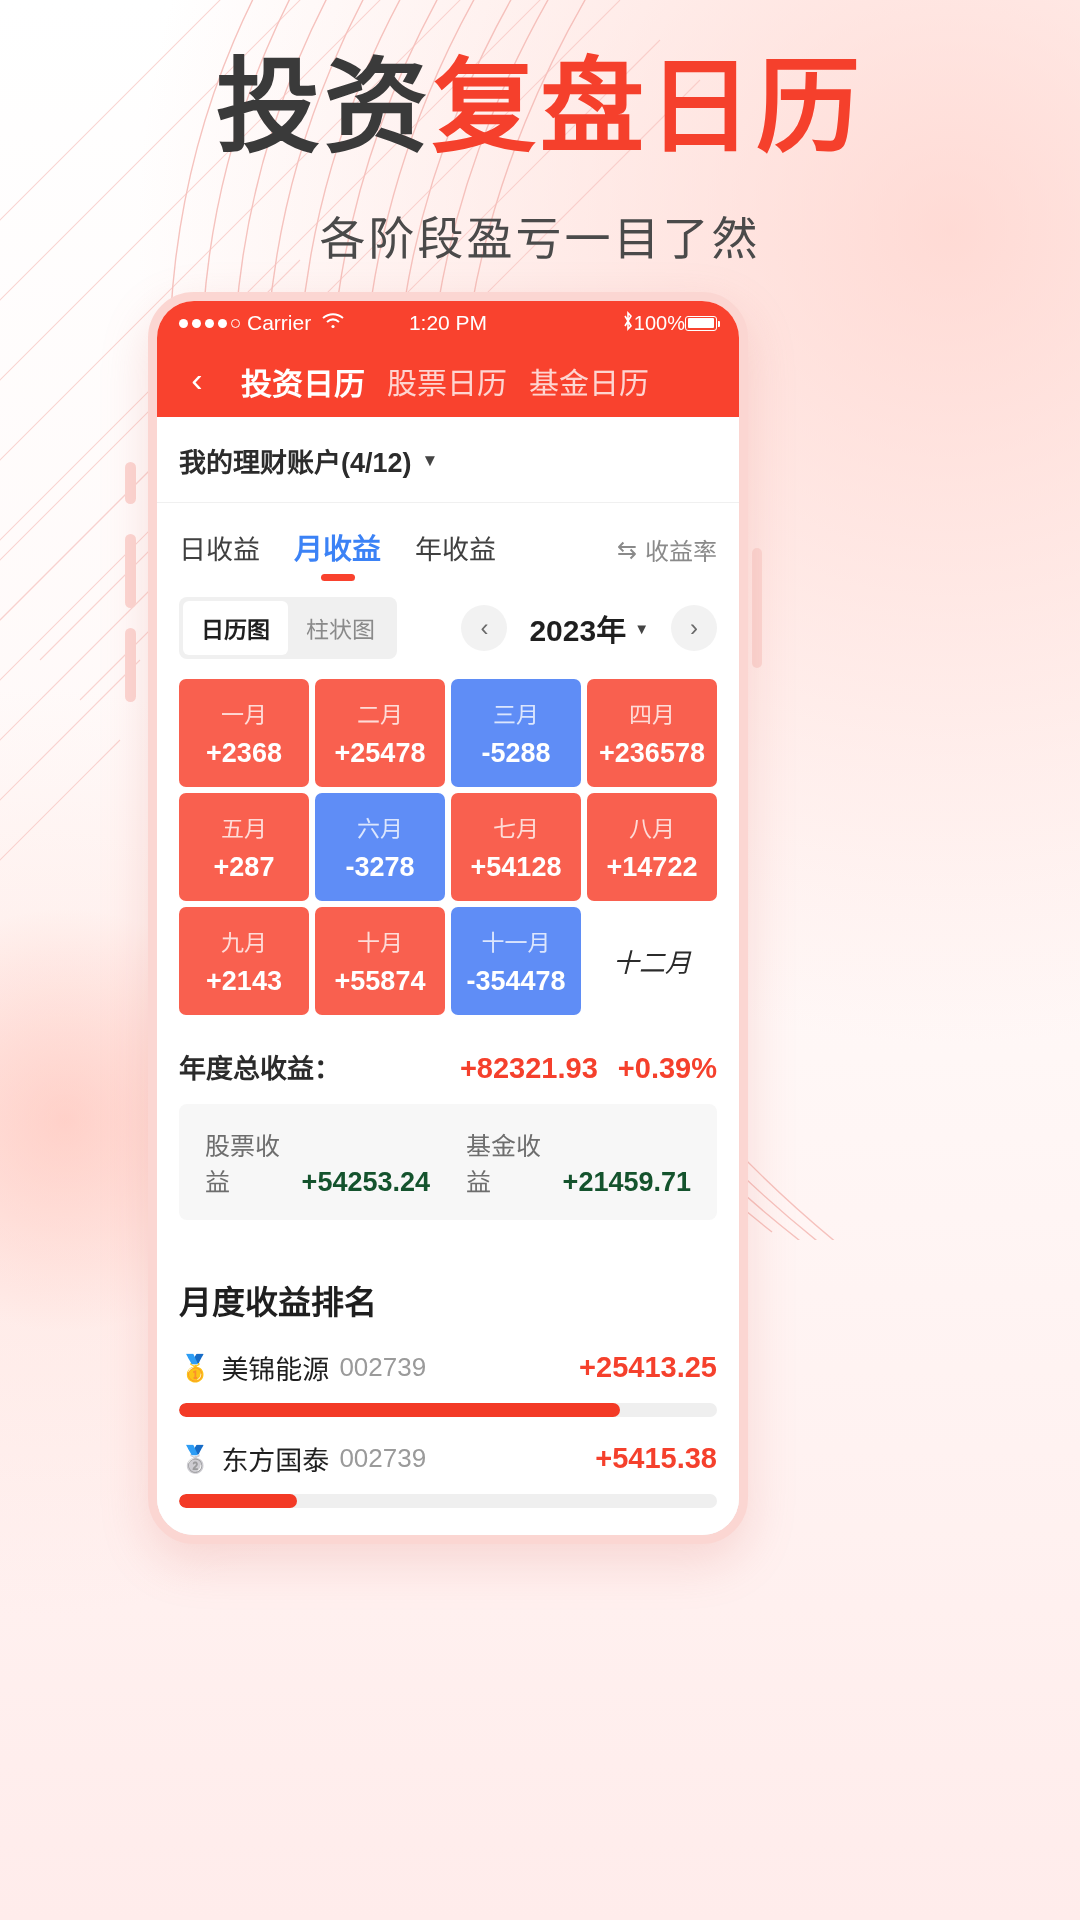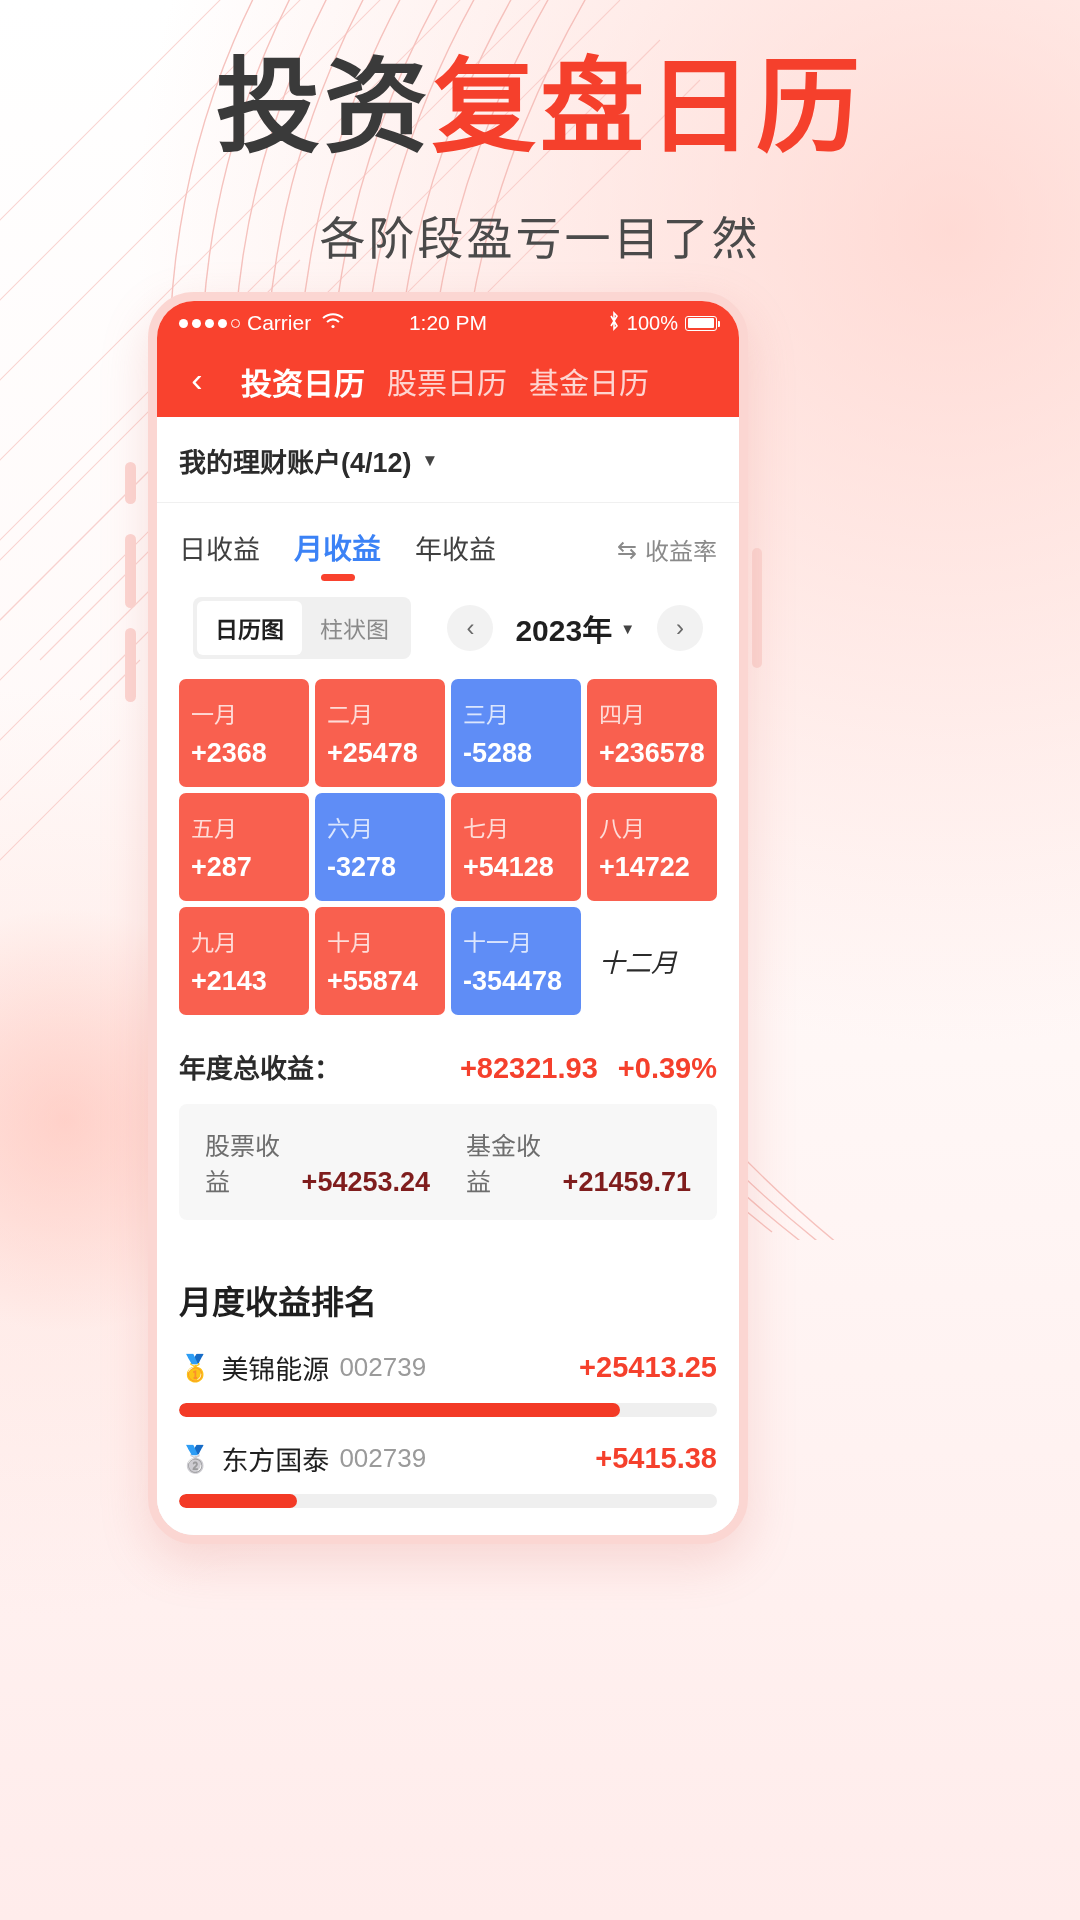--- a/index.html
+++ b/index.html
@@ -69,21 +69,21 @@
     display: flex; align-items: center; padding: 0 22px;
     font-size: 21px; flex: 0 0 auto;
   }
   .sb-left { display: flex; align-items: center; gap: 4px; width: 210px; }
   .dots { display: flex; align-items: center; gap: 4px; }
   .dot { width: 9px; height: 9px; border-radius: 50%; background: #fff; }
   .dot.hollow { background: transparent; border: 1.5px solid #fff; }
   .carrier { margin-left: 3px; font-size: 21px; }
   .wifi { margin-left: 6px; font-size: 20px; }
   .sb-center { flex: 1; text-align: center; font-size: 21px; }
-  .sb-right { width: 210px; display: flex; align-items: center; justify-content: flex-end; gap: 7px; }
+  .sb-right { width: 210px; display: flex; align-items: center; justify-content: flex-end; gap: 0; }
   .bt { font-size: 18px; }
   .batt-pct { font-size: 20px; }
   .batt {
     width: 32px; height: 15px; border: 1.6px solid #fff; border-radius: 3px;
     position: relative; display: inline-block;
   }
   .batt::after { content: ""; position: absolute; right: -4px; top: 4px; width: 2.5px; height: 6px; background: #fff; border-radius: 0 1px 1px 0; }
   .batt i { position: absolute; left: 1.5px; top: 1.5px; bottom: 1.5px; width: 26px; background: #fff; border-radius: 1px; display: block; }
 
   
@@ -108,59 +108,59 @@
 
   .subtabs { display: flex; align-items: flex-end; padding: 22px 22px 0; gap: 34px; }
   .subtab { font-size: 27px; color: #404040; position: relative; padding-bottom: 16px; }
   .subtab.active { color: #3b82f6; font-weight: bold; font-size: 29px; }
   .subtab.active::after {
     content: ""; position: absolute; left: 50%; transform: translateX(-50%);
     bottom: 2px; width: 34px; height: 7px; border-radius: 4px; background: #f9422e;
   }
   .rate-link { margin-left: auto; display: flex; align-items: center; gap: 8px; color: #8a8a8a; font-size: 24px; padding-bottom: 16px; }
 
-  .chart-ctrl { display: flex; padding: 14px 36px 6px; }
+  .chart-ctrl { display: flex; padding: 14px 22px 6px; }
   .seg { background: #f0f0f0; border-radius: 8px; padding: 4px; display: flex; }
   .seg-item { font-size: 23px; padding: 10px 18px; border-radius: 6px; color: #8a8a8a; }
   .seg-item.active { background: #fff; color: #1f1f1f; font-weight: bold; }
   .year-ctrl { margin-left: auto; display: flex; align-items: center; gap: 22px; }
   .circ-btn {
     width: 46px; height: 46px; border-radius: 50%; background: #f2f2f2;
     display: flex; align-items: center; justify-content: center; color: #6a6a6a; font-size: 24px;
   }
   .year-label { font-size: 30px; font-weight: bold; color: #1f1f1f; display: flex; align-items: center; gap: 8px; }
   .year-label .caret { font-size: 15px; }
 
   .month-grid {
     display: grid; grid-template-columns: repeat(4, 1fr);
     gap: 6px; padding: 14px 22px 10px;
   }
   .month-cell {
     border-radius: 7px; padding: 14px 12px 16px; min-height: 108px;
-    display: flex; flex-direction: column; justify-content: center; gap: 8px;
+    display: flex; flex-direction: column; align-items: center; justify-content: center; gap: 8px;
   }
   .month-cell.pos { background: #f9604f; }
   .month-cell.neg { background: #5f8df6; }
   .month-cell.empty { background: transparent; font-style: italic; }
   .m-name { font-size: 23px; color: rgba(255,255,255,0.78); }
   .m-val { font-size: 27px; color: #fff; font-weight: bold; }
   .month-cell.empty .m-name { color: #2b2b2b; font-size: 26px; }
 
   .total-row {
     display: flex; align-items: baseline; padding: 22px 22px 18px; gap: 16px;
   }
   .total-label { font-size: 27px; color: #2b2b2b; font-weight: bold; }
   .total-vals { margin-left: auto; display: flex; gap: 20px; color: #f5402c; font-size: 29px; font-weight: bold; }
 
   .split-row {
     margin: 0 22px 26px; background: #f7f7f7; border-radius: 8px;
     display: flex; align-items: flex-end; padding: 22px 26px; gap: 18px;
   }
   .split-label { font-size: 25px; color: #6e6e6e; }
-  .split-val { font-size: 27px; color: #7f1d1d; font-weight: bold; }
+  .split-val { font-size: 27px; color: #14532d; font-weight: bold; }
   .split-spacer { flex: 1; }
 
   .gap { height: 18px; background: #f0f0f0; }
 
   .rank-title { font-size: 33px; font-weight: bold; color: #1f1f1f; padding: 30px 22px 6px; }
   .rank-item { padding: 18px 22px 4px; }
   .rank-head { display: flex; align-items: center; gap: 10px; }
   .medal { font-size: 26px; line-height: 1; }
   .rank-name { font-size: 27px; color: #1f1f1f; }
   .rank-code { font-size: 26px; color: #9a9a9a; }

